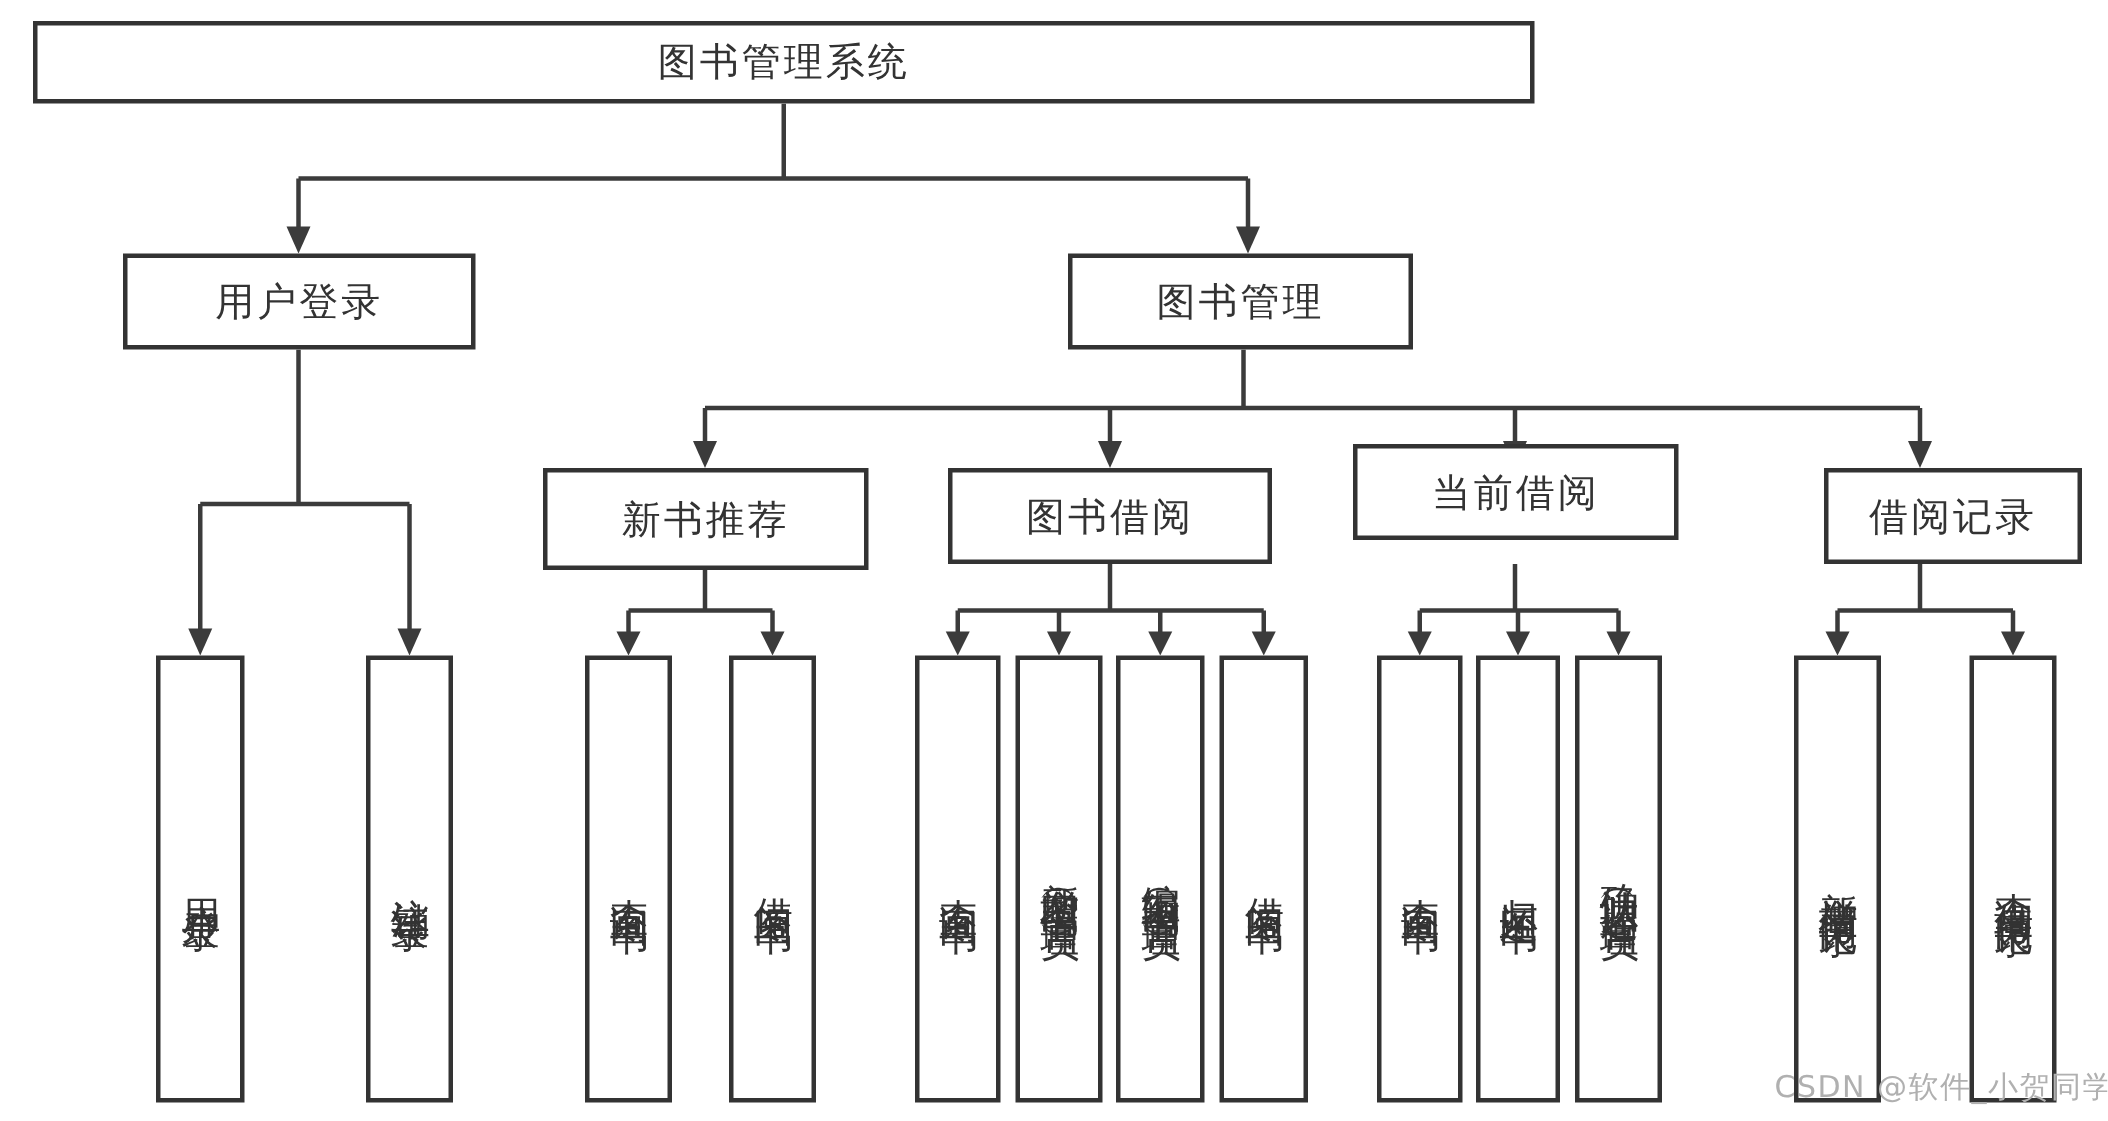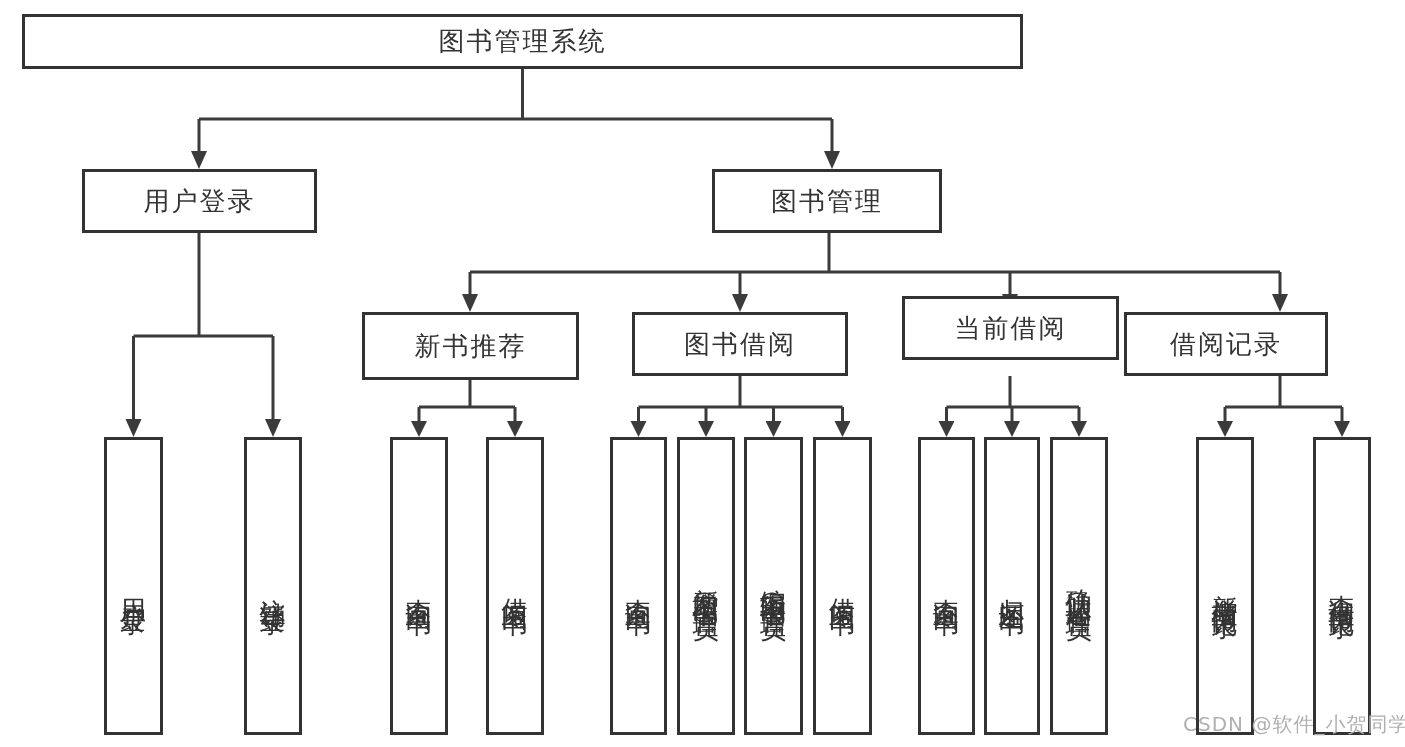--- a/index.html
+++ b/index.html
@@ -121,21 +121,21 @@
 
   <div class="box" style="left:362px;top:312px;width:217px;height:68px;">
     <span>新书推荐</span>
   </div>
   <div class="box" style="left:632px;top:312px;width:216px;height:64px;">
     <span>图书借阅</span>
   </div>
   <div class="box" style="left:902px;top:296px;width:217px;height:64px;">
     <span>当前借阅</span>
   </div>
-  <div class="box" style="left:1124px;top:312px;width:204px;height:64px;font-family:Liberation Serif, serif;">
+  <div class="box" style="left:1216px;top:312px;width:172px;height:64px;font-family:Liberation Serif, serif;">
     <span>借阅记录</span>
   </div>
 
   <div class="box vbox" style="left:104px;top:437px;width:59px;height:298px;">
     <span>用户登录</span>
   </div>
   <div class="box vbox" style="left:244px;top:437px;width:58px;height:298px;">
     <span>注销登录</span>
   </div>
 

